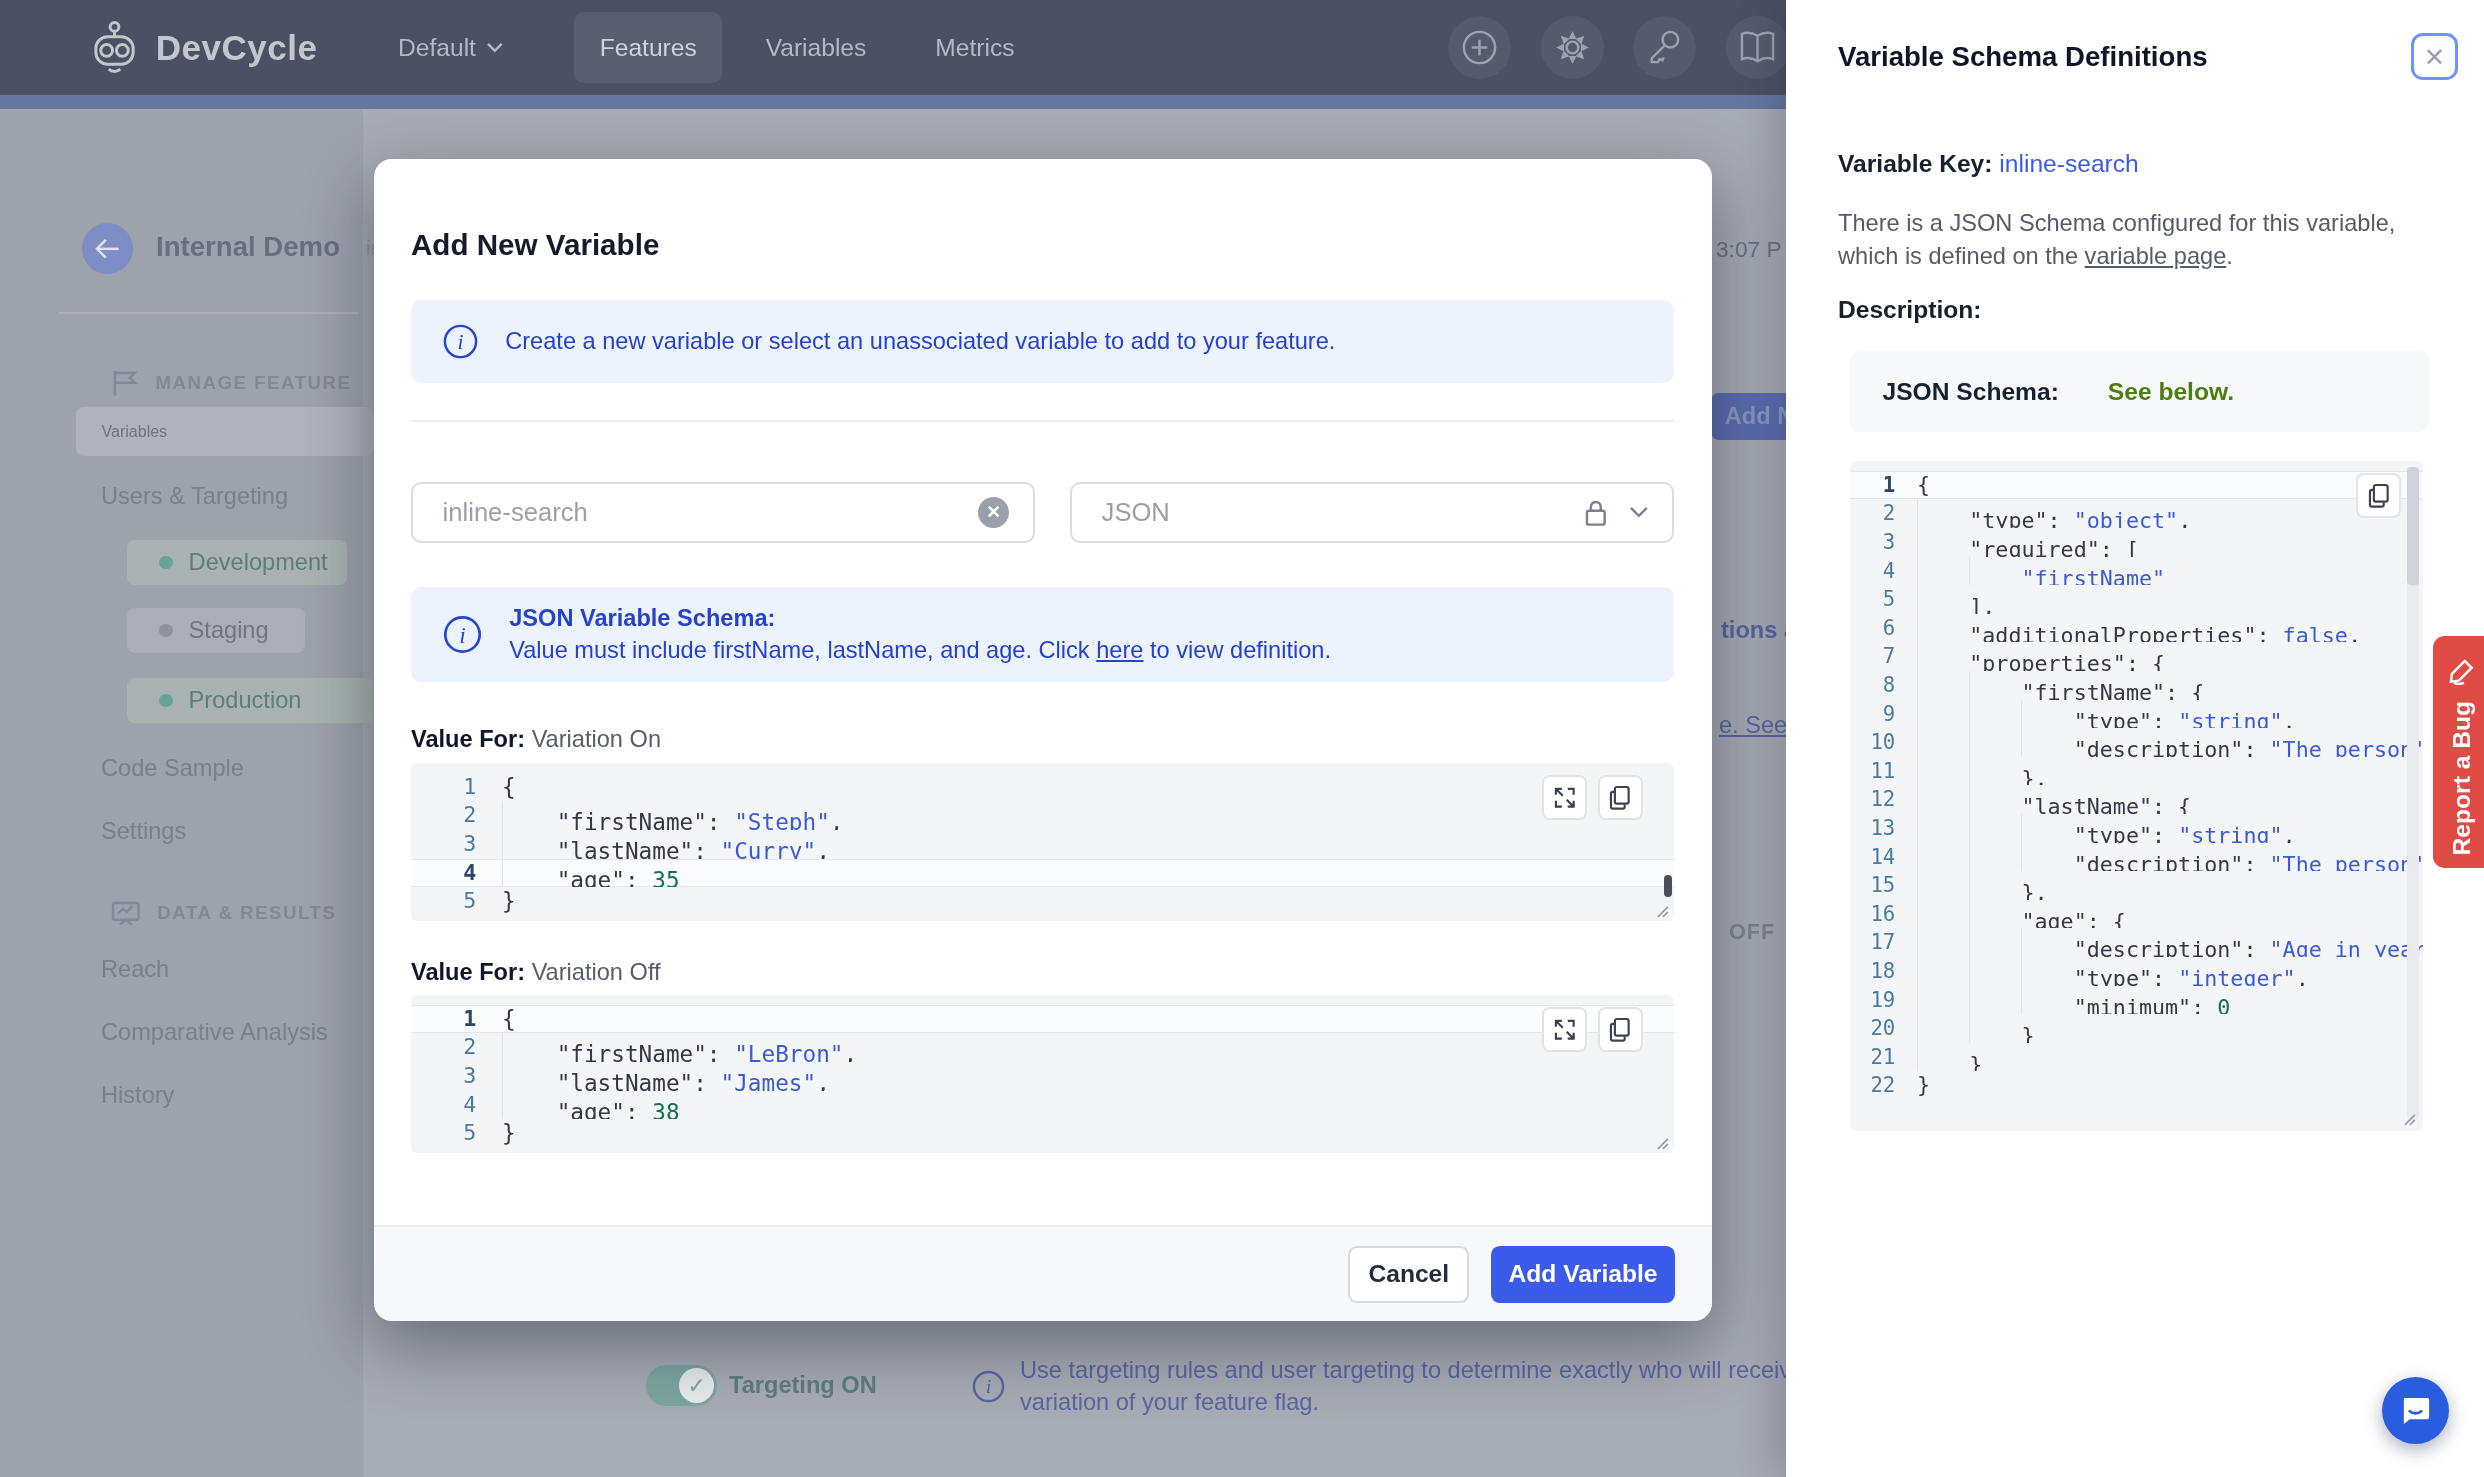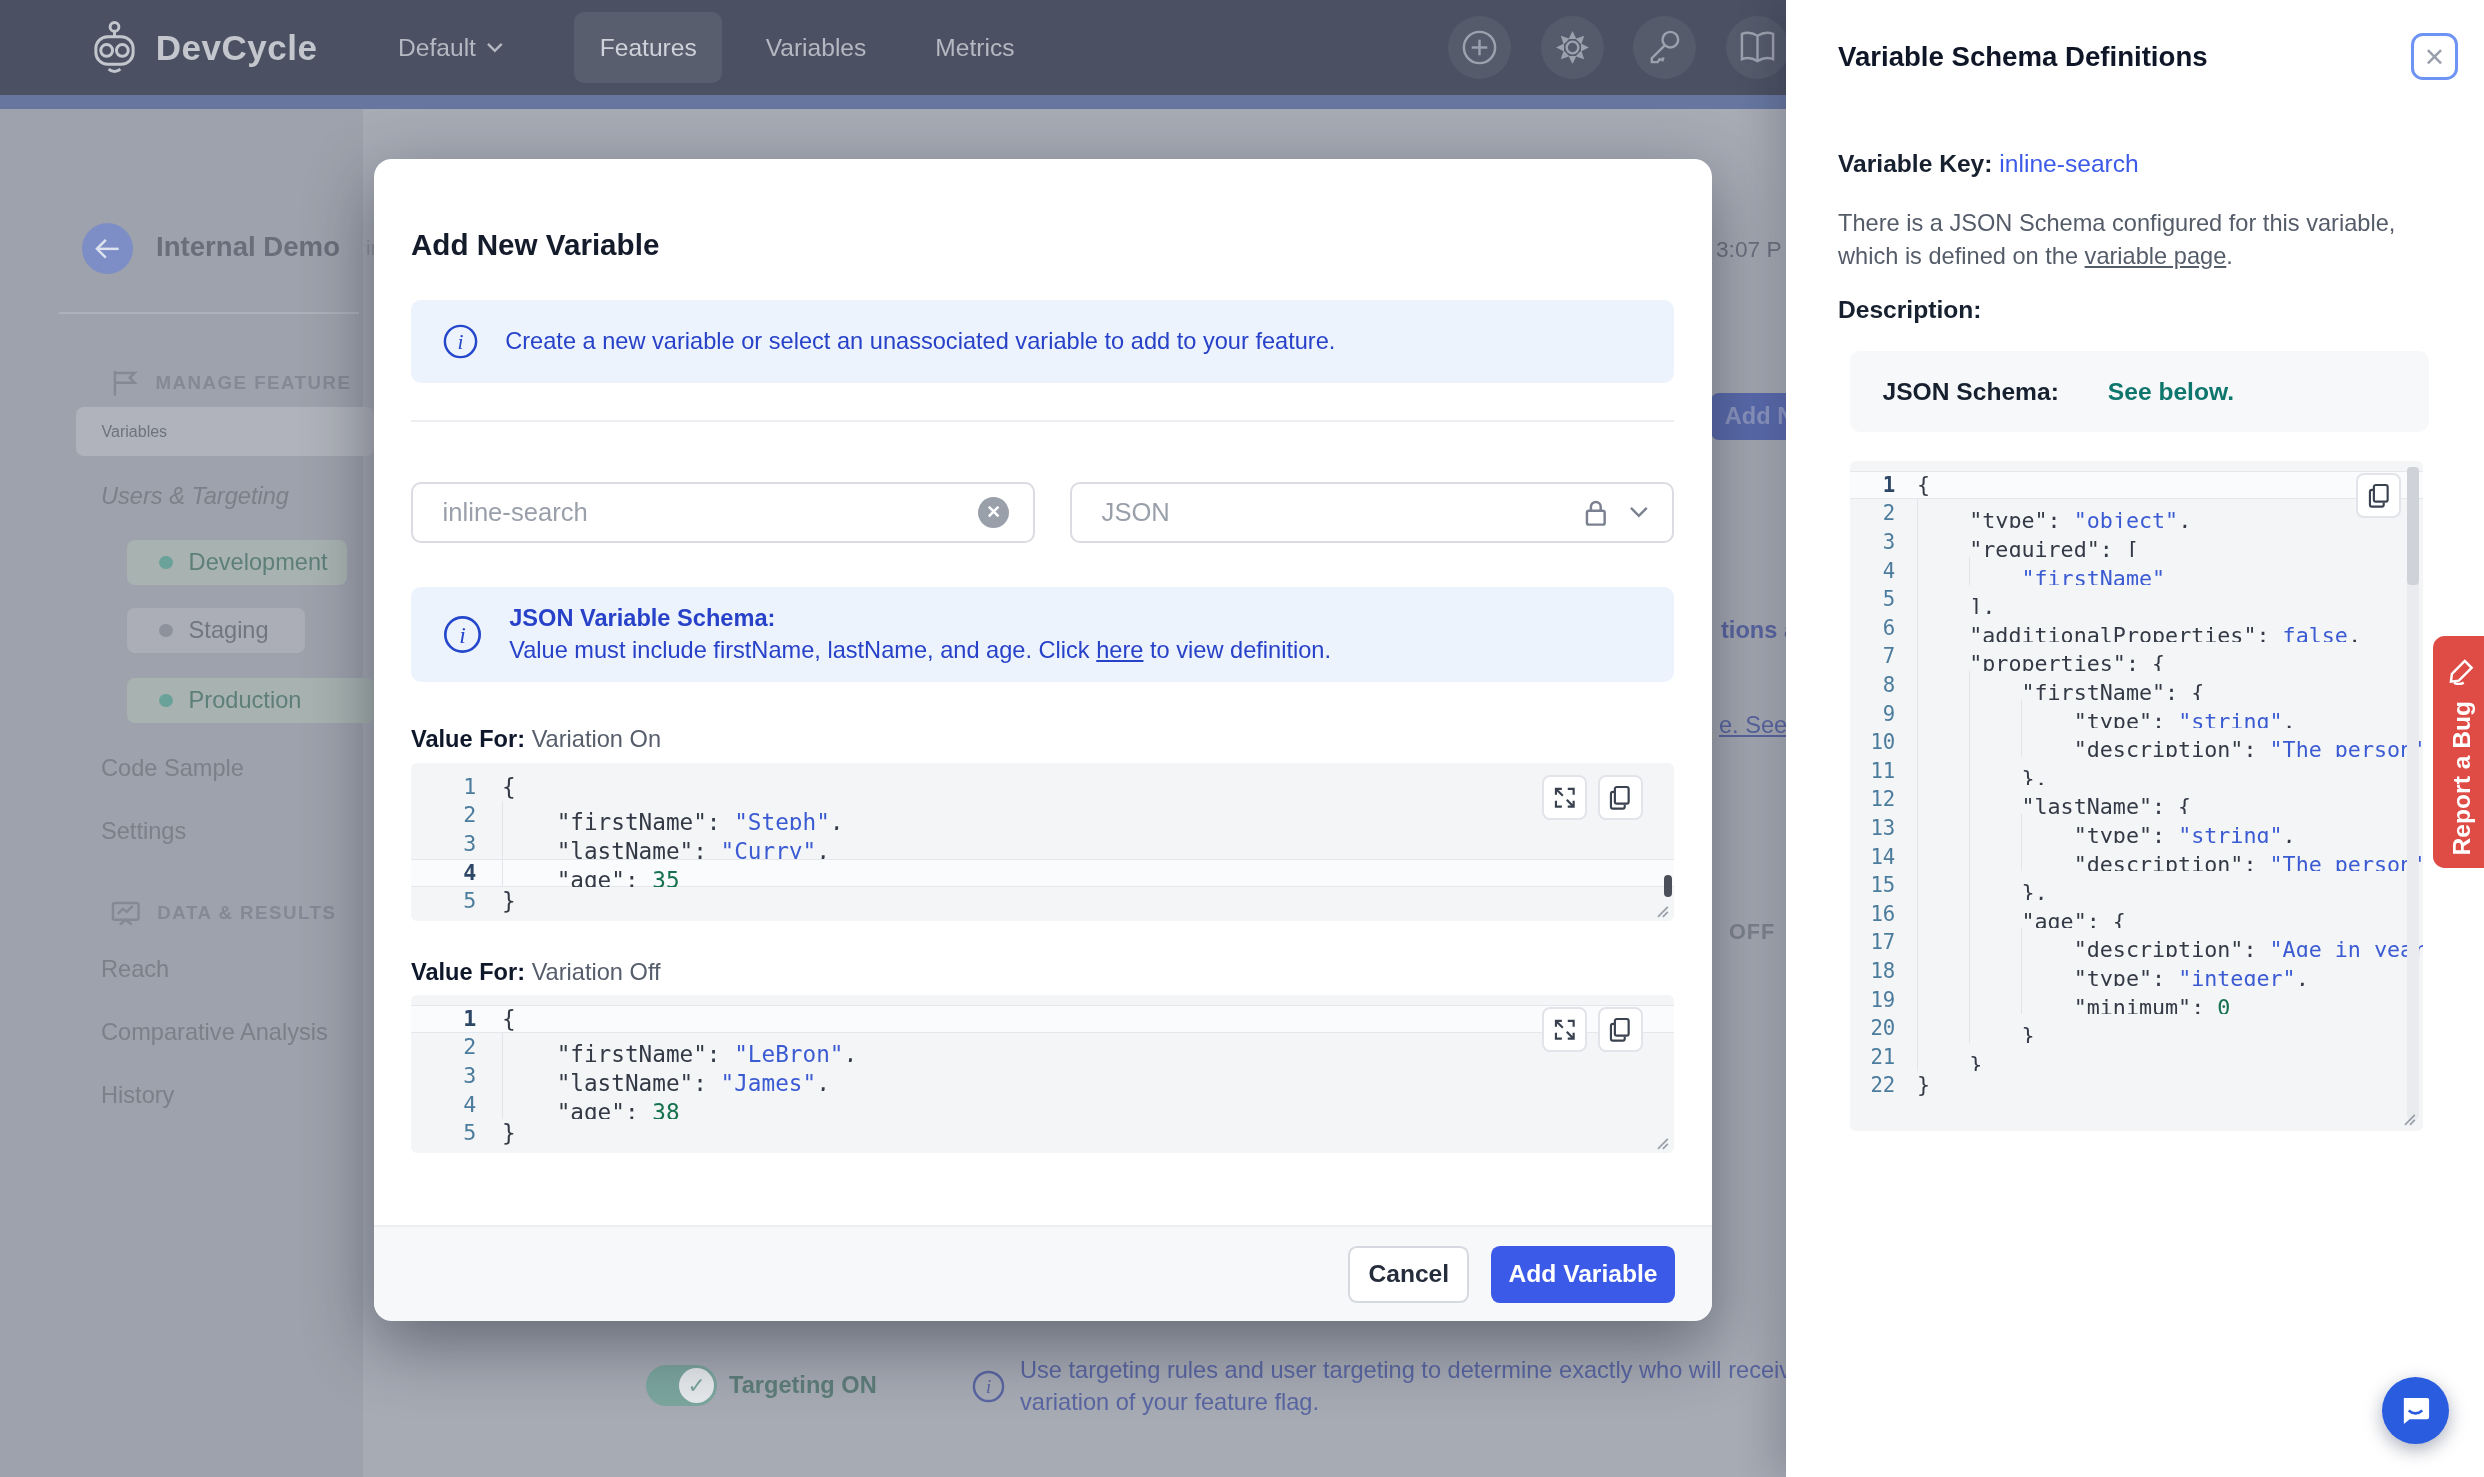--- a/index.html
+++ b/index.html
@@ -108,21 +108,21 @@
     color:#9aa0ab; font-size:25.6px; display:flex; align-items:center; justify-content:center; }
   #panel-varkey { left:52px; top:150px; font-size:24.6px; }
   #panel-varkey .lbl { font-weight:600; color:#16202f; }
   #panel-varkey .val { color:#3c5ae8; }
   .panel-para { left:52px; width:591px; font-size:23.6px; color:#555c69; line-height:32.5px; }
   #panel-para1 { top:207px; }
   #panel-desc { left:52px; top:296px; font-size:24.6px; font-weight:600; color:#16202f; }
   #panel-card { left:64px; top:351px; width:579px; height:81px; background:#f7f8fa; border-radius:9.9px;
     display:flex; align-items:center; padding-left:32.5px; gap:49px; }
   #panel-card .lbl { font-size:24.6px; font-weight:600; color:#16202f; }
-  #panel-card .link { font-size:24.6px; font-weight:bold; color:#0f766e; }
+  #panel-card .link { font-size:24.6px; font-weight:bold; color:#4d7c0f; }
   #code-schema { left:64px; top:461px; width:573px; height:670px; }
   .u { text-decoration:underline; }
 
   
   #report-bug { left:2433px; top:636px; width:57px; height:232px; background:#df4b45; border-radius:11.8px 0 0 11.8px;
     display:flex; flex-direction:column; align-items:center; padding-top:19.7px; gap:15.8px; }
   #report-bug .vtxt { writing-mode:vertical-rl; transform:rotate(180deg); color:#fff; font-size:24.6px; font-weight:600; }
 
   
   #chat-fab { left:2382px; top:1377px; width:67px; height:67px; border-radius:50%; background:#2a5ce0;
@@ -218,21 +218,21 @@
   <div class="abs side-section" style="left:110px; top:368px;">
     <svg width="29.6" height="29.6" viewBox="0 0 30 30">
         <g fill="none" stroke="#858995" stroke-width="2.5">
           <line x1="5" y1="3" x2="5" y2="28"></line>
           <path d="M5 5 h20 l-5 5 l5 5 h-20"></path>
         </g>
       </svg>
     <span>MANAGE FEATURE</span>
   </div>
   <div class="abs" id="side-variables">Variables</div>
-  <div class="abs side-item" style="left:101px; top:483px;font-style:italic;">Users &amp; Targeting</div>
+  <div class="abs side-item" style="left:101px; top:483px;">Users &amp; Targeting</div>
   <div class="abs env-pill env-teal" style="left:127px; top:540px; width:220px; height:45px;">
     <span class="env-dot"></span>
       <span>Development</span>
   </div>
   <div class="abs env-pill env-gray" style="left:127px; top:608px; width:178px; height:45px;">
     <span class="env-dot"></span>
       <span>Staging</span>
   </div>
   <div class="abs env-pill env-teal" style="left:127px; top:678px; width:247px; height:45px;">
     <span class="env-dot"></span>

